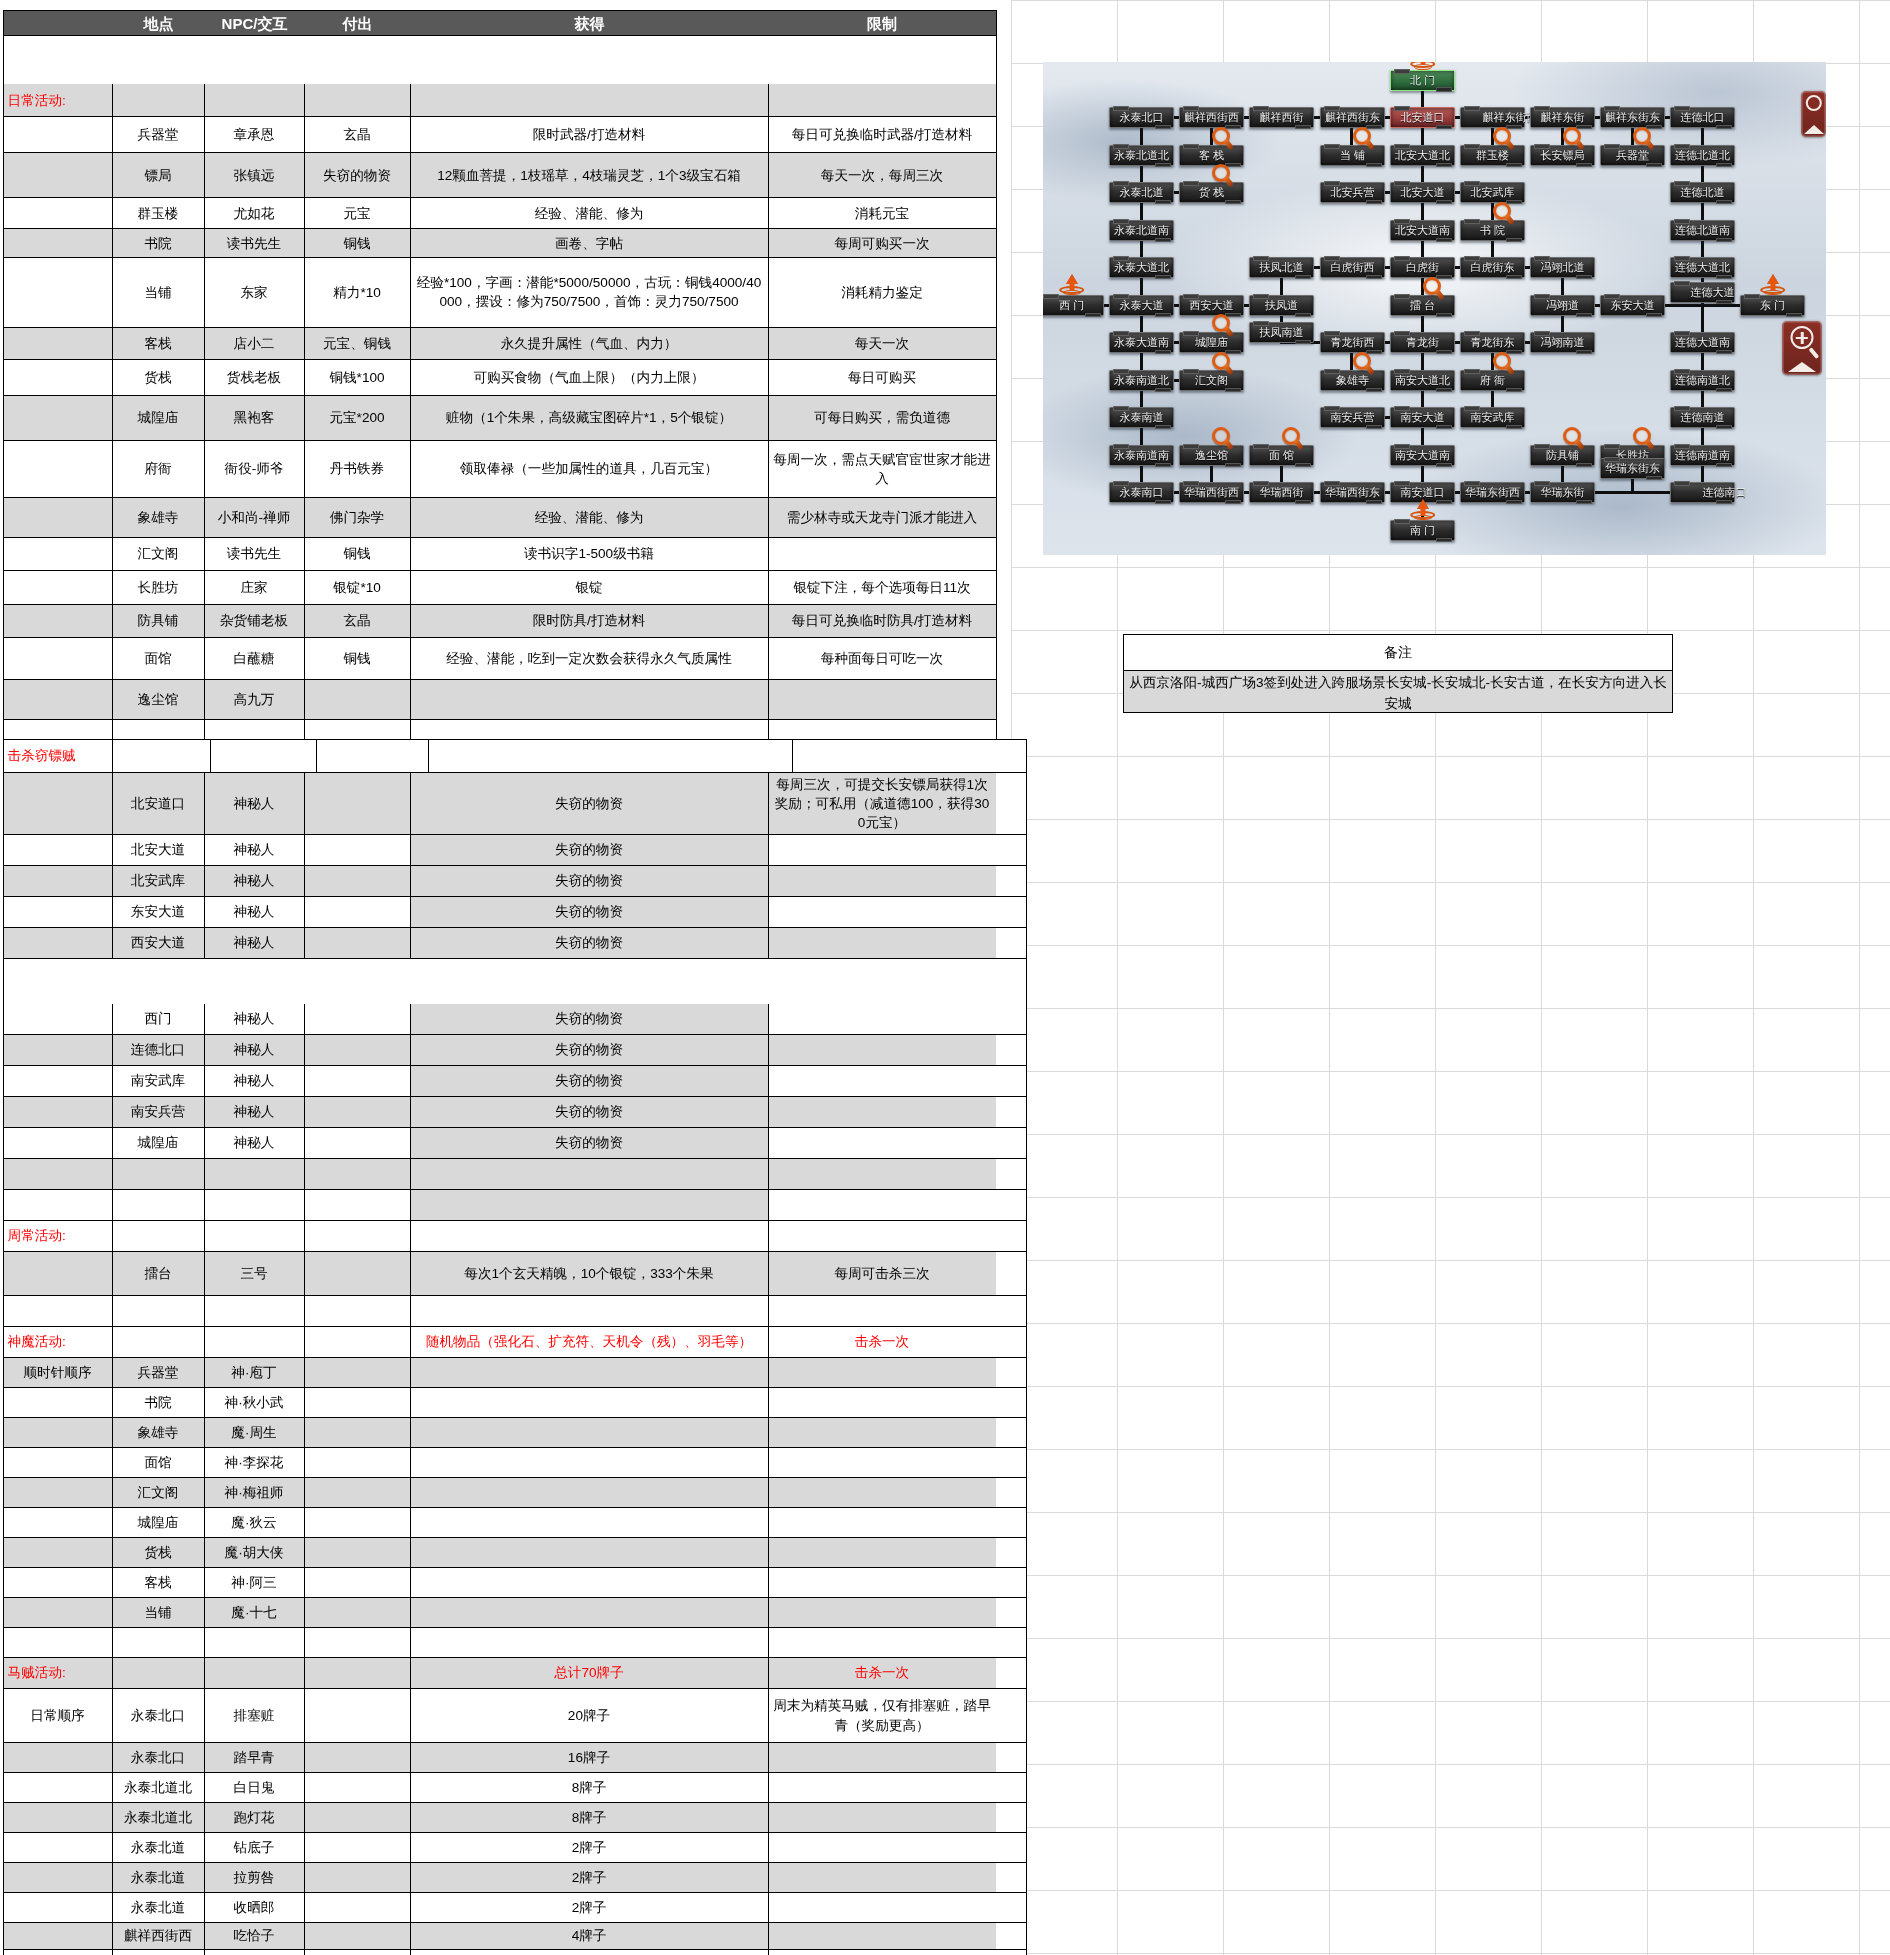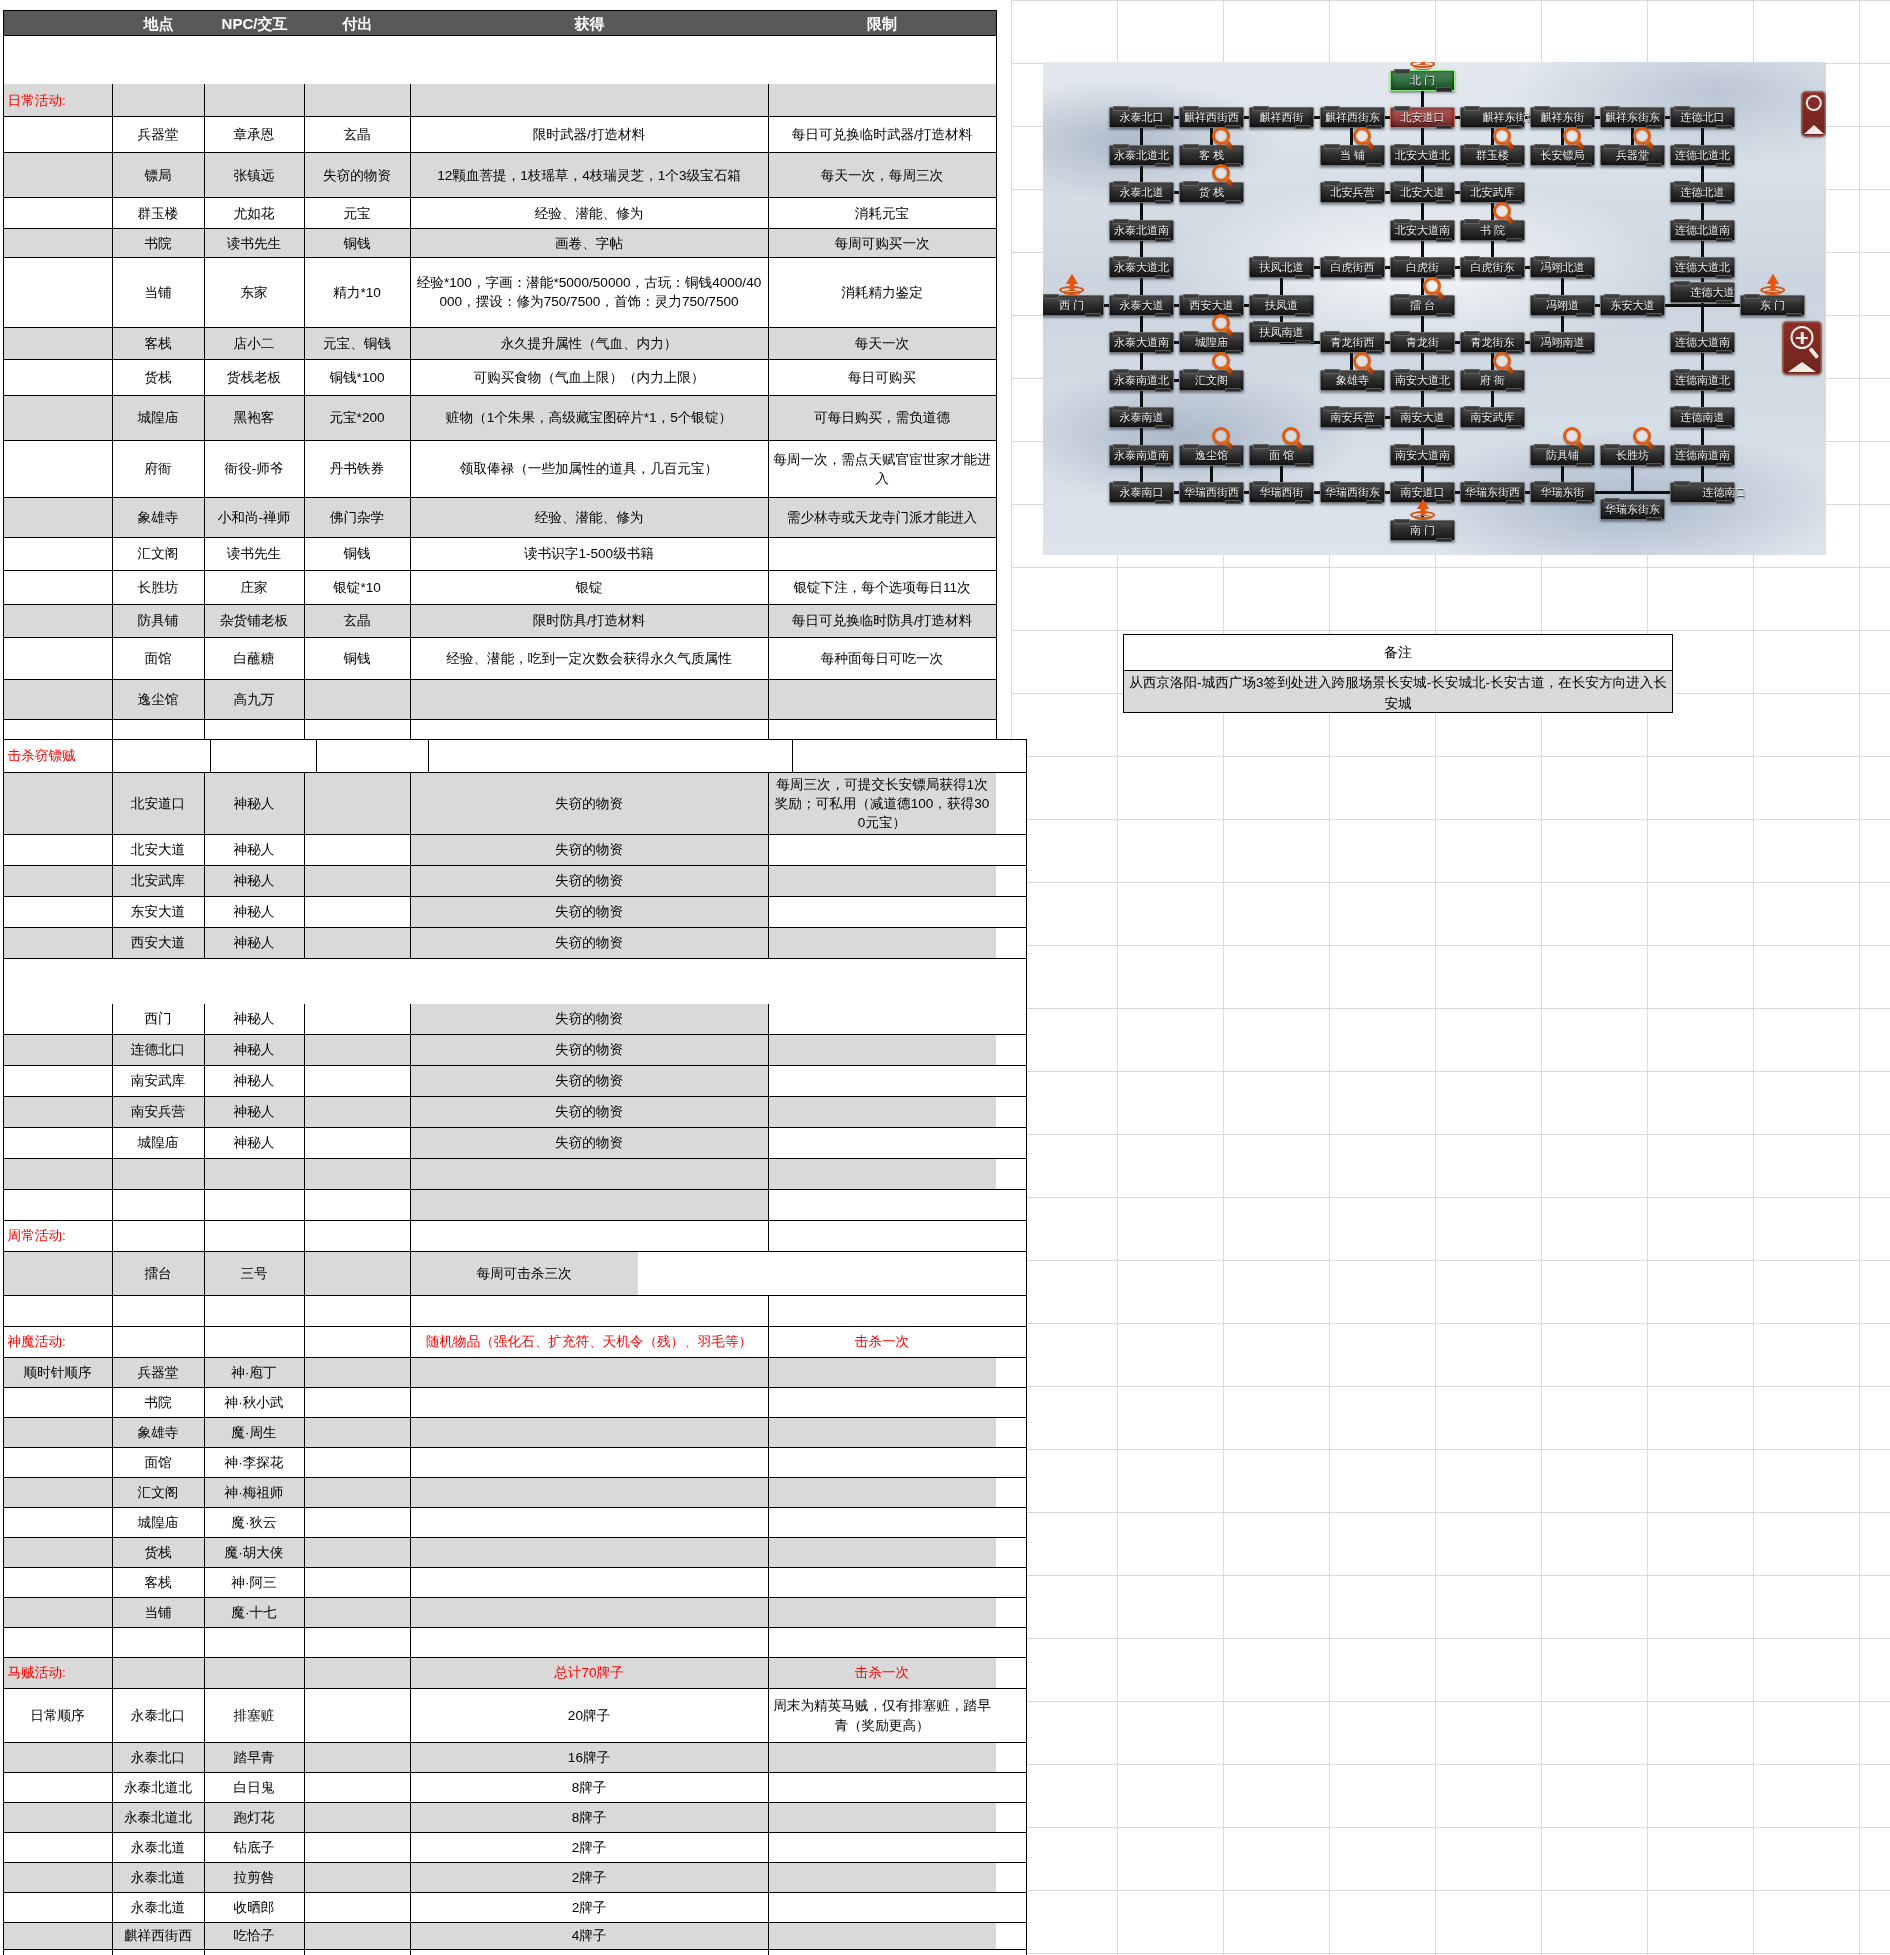--- a/index.html
+++ b/index.html
@@ -356,20 +356,21 @@
         <div class="t-cell c2"></div>
         <div class="t-cell c3"></div>
         <div class="t-cell c4"></div>
         <div class="t-cell c5"></div>
       </div>
       <div class="t-row" style="min-height: 44px;">
         <div class="t-cell c0 shade"></div>
         <div class="t-cell c1 shade">擂台</div>
         <div class="t-cell c2 shade">三号</div>
         <div class="t-cell c3 shade"></div>
+        <div class="t-cell c4 shade">每次1个玄天精魄，10个银锭，333个朱果</div>
         <div class="t-cell c5 shade">每周可击杀三次</div>
       </div>
       <div class="t-row" style="min-height: 31px;">
         <div class="t-cell c0"></div>
         <div class="t-cell c1"></div>
         <div class="t-cell c2"></div>
         <div class="t-cell c3"></div>
         <div class="t-cell c4"></div>
         <div class="t-cell c5"></div>
       </div>
@@ -726,21 +727,21 @@
       <div class="node" style="left: 487px; top: 383px;">防具铺<span class="q-icon"></span></div>
       <div class="node" style="left: 557px; top: 383px;">长胜坊<span class="q-icon"></span></div>
       <div class="node" style="left: 627px; top: 383px;">连德南道南</div>
       <div class="node" style="left: 66px; top: 420px;">永泰南口</div>
       <div class="node" style="left: 136px; top: 420px;">华瑞西街西</div>
       <div class="node" style="left: 206px; top: 420px;">华瑞西街</div>
       <div class="node" style="left: 277px; top: 420px;">华瑞西街东</div>
       <div class="node" style="left: 347px; top: 420px;">南安道口</div>
       <div class="node" style="left: 417px; top: 420px;">华瑞东街西</div>
       <div class="node" style="left: 487px; top: 420px;">华瑞东街</div>
-      <div class="node" style="left: 557px; top: 437px;">华瑞东街东</div>
+      <div class="node" style="left: 557px; top: 396px;">华瑞东街东</div>
       <div class="node" style="left: 627px; top: 420px; padding-left: 44px;">连德南口</div>
       <div class="node" style="left: 347px; top: 458px;">南 门<span class="gate-arrow">
           <span class="ring1"></span>
           <span class="ring2"></span>
           <span class="tri"></span>
           <span class="stem"></span>
         </span></div>
     </div>
 
   <div class="tablet" style="left:758px;top:29px;width:25px;height:46px;">

